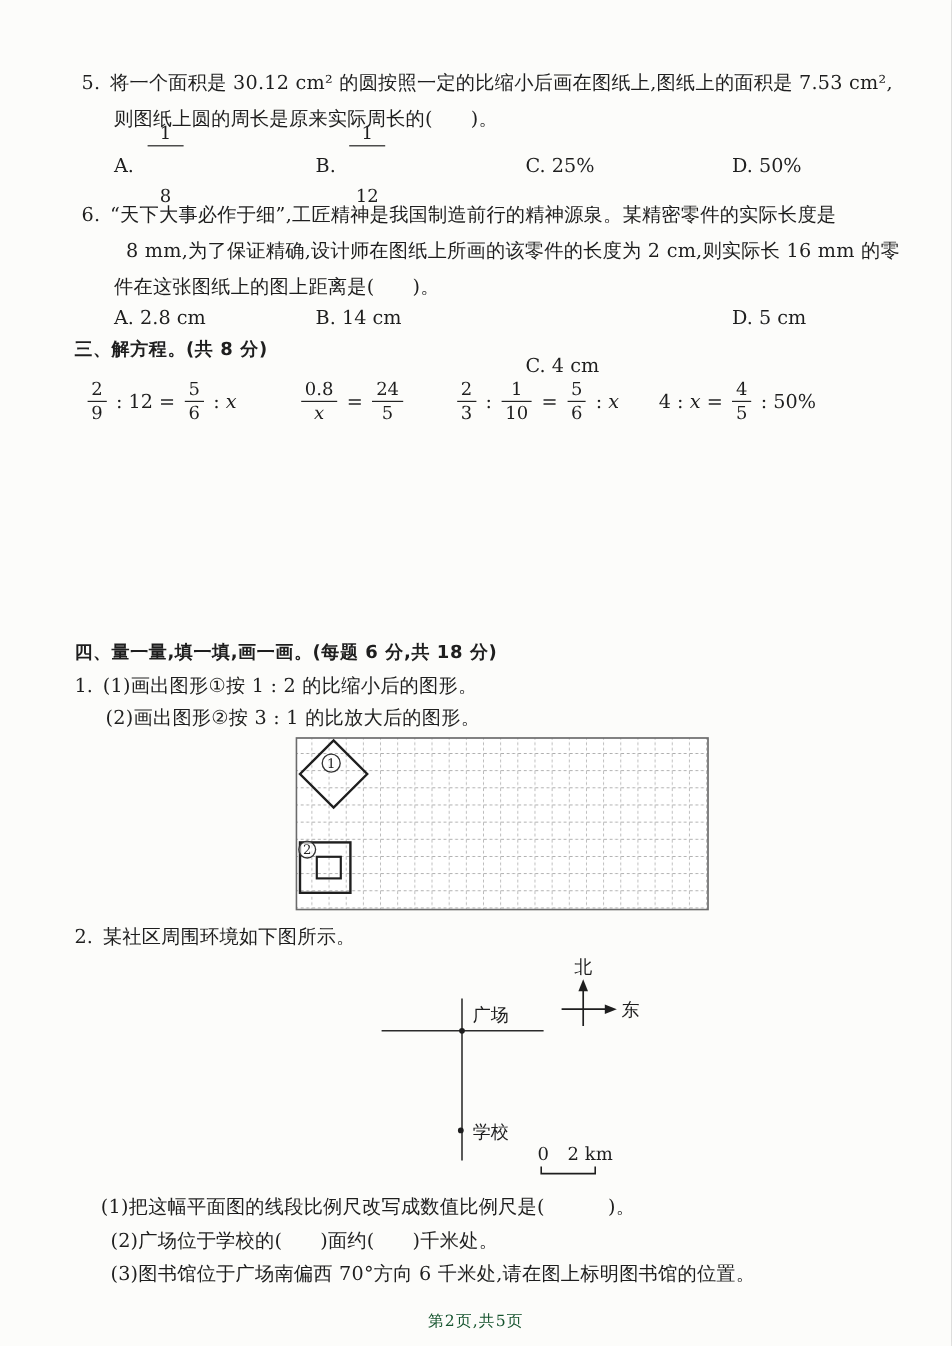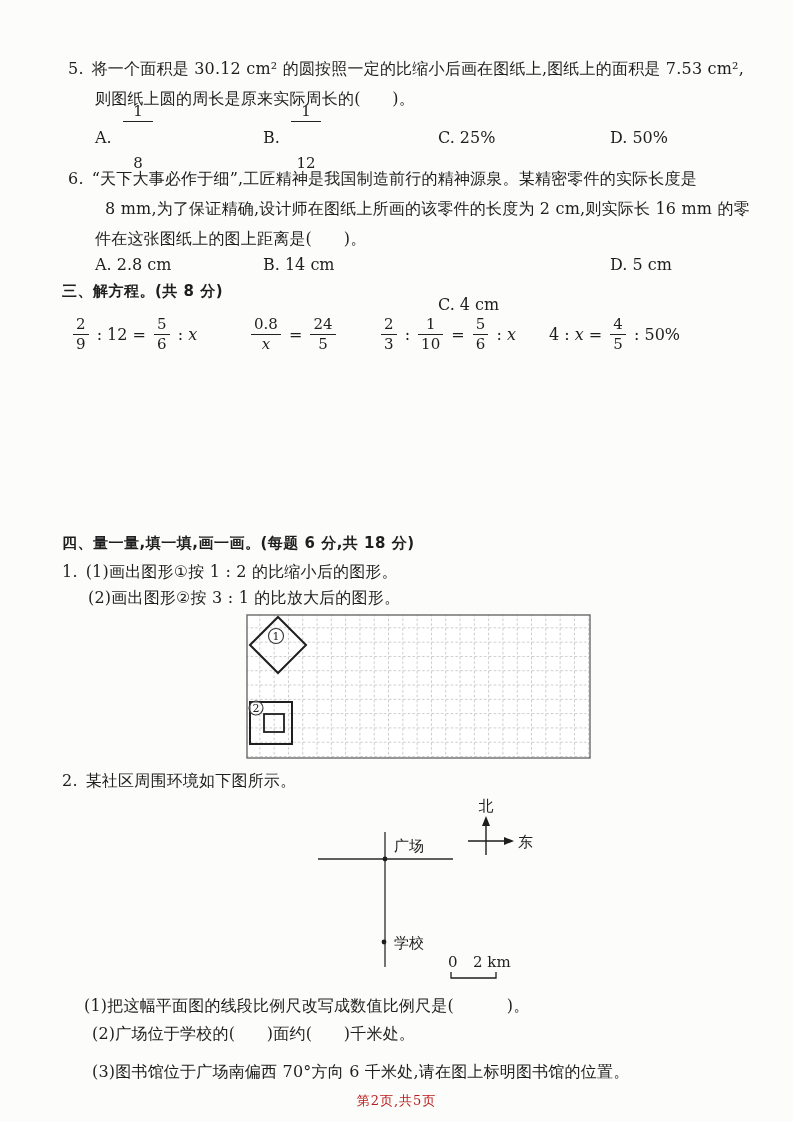--- a/index.html
+++ b/index.html
@@ -15,21 +15,21 @@
   .optfrac .lbl{margin-right:8px;}
   .frac{display:inline-block;vertical-align:middle;text-align:center;line-height:1;margin:0 3px;}
   .frac .fn{display:block;padding:0 3px 2px;border-bottom:1.4px solid #222;font-size:15px;}
   .frac .fd{display:block;padding:2px 3px 0;font-size:15px;}
   .eq{position:absolute;display:flex;align-items:center;height:52px;font-size:16px;white-space:pre;}
   .it{font-style:italic;font-family:"DejaVu Serif",serif;}
   .figsvg{position:absolute;}
   .figlabel{font-size:11px;font-family:"DejaVu Serif",serif;fill:#222;text-anchor:middle;}
   .maptext{font-size:15px;fill:#1e1e1e;font-family:"DejaVu Serif","DejaVu Sans",serif;}
   .footer{position:absolute;left:0;top:1092px;width:100%;text-align:center;
-          font-size:13px;color:#b91c1c;letter-spacing:1px;}
+          font-size:13px;color:#14532d;letter-spacing:1px;}
 </style>
 </head>
 <body>
 
 <div class="page">
 
   <div class="line qline" style="left:68px;top:58px;">
     <span class="qnum">5.</span>
     <span>将一个面积是 30.12 cm² 的圆按照一定的比缩小后画在图纸上,图纸上的面积是 7.53 cm²,</span>
   </div>
@@ -126,17 +126,17 @@
     <text x="176" y="18" class="maptext" text-anchor="middle">北</text>
     <text x="208" y="54" class="maptext">东</text>
 
     <text x="138" y="174" class="maptext">0</text>
     <text x="163" y="174" class="maptext">2 km</text>
     <path d="M141 179 V185 H186 V179" fill="none" stroke="#1e1e1e" stroke-width="1.3"></path>
   </svg>
 
   <div class="line" style="left:84px;top:995px;">(1)把这幅平面图的线段比例尺改写成数值比例尺是(          )。</div>
   <div class="line" style="left:92px;top:1023px;">(2)广场位于学校的(      )面约(      )千米处。</div>
-  <div class="line" style="left:92px;top:1051px;margin-top:10px;">(3)图书馆位于广场南偏西 70°方向 6 千米处,请在图上标明图书馆的位置。</div>
+  <div class="line" style="left:92px;top:1051px;">(3)图书馆位于广场南偏西 70°方向 6 千米处,请在图上标明图书馆的位置。</div>
 
   <div class="footer">第2页,共5页</div>
 
 </div>
 
 </body></html>

